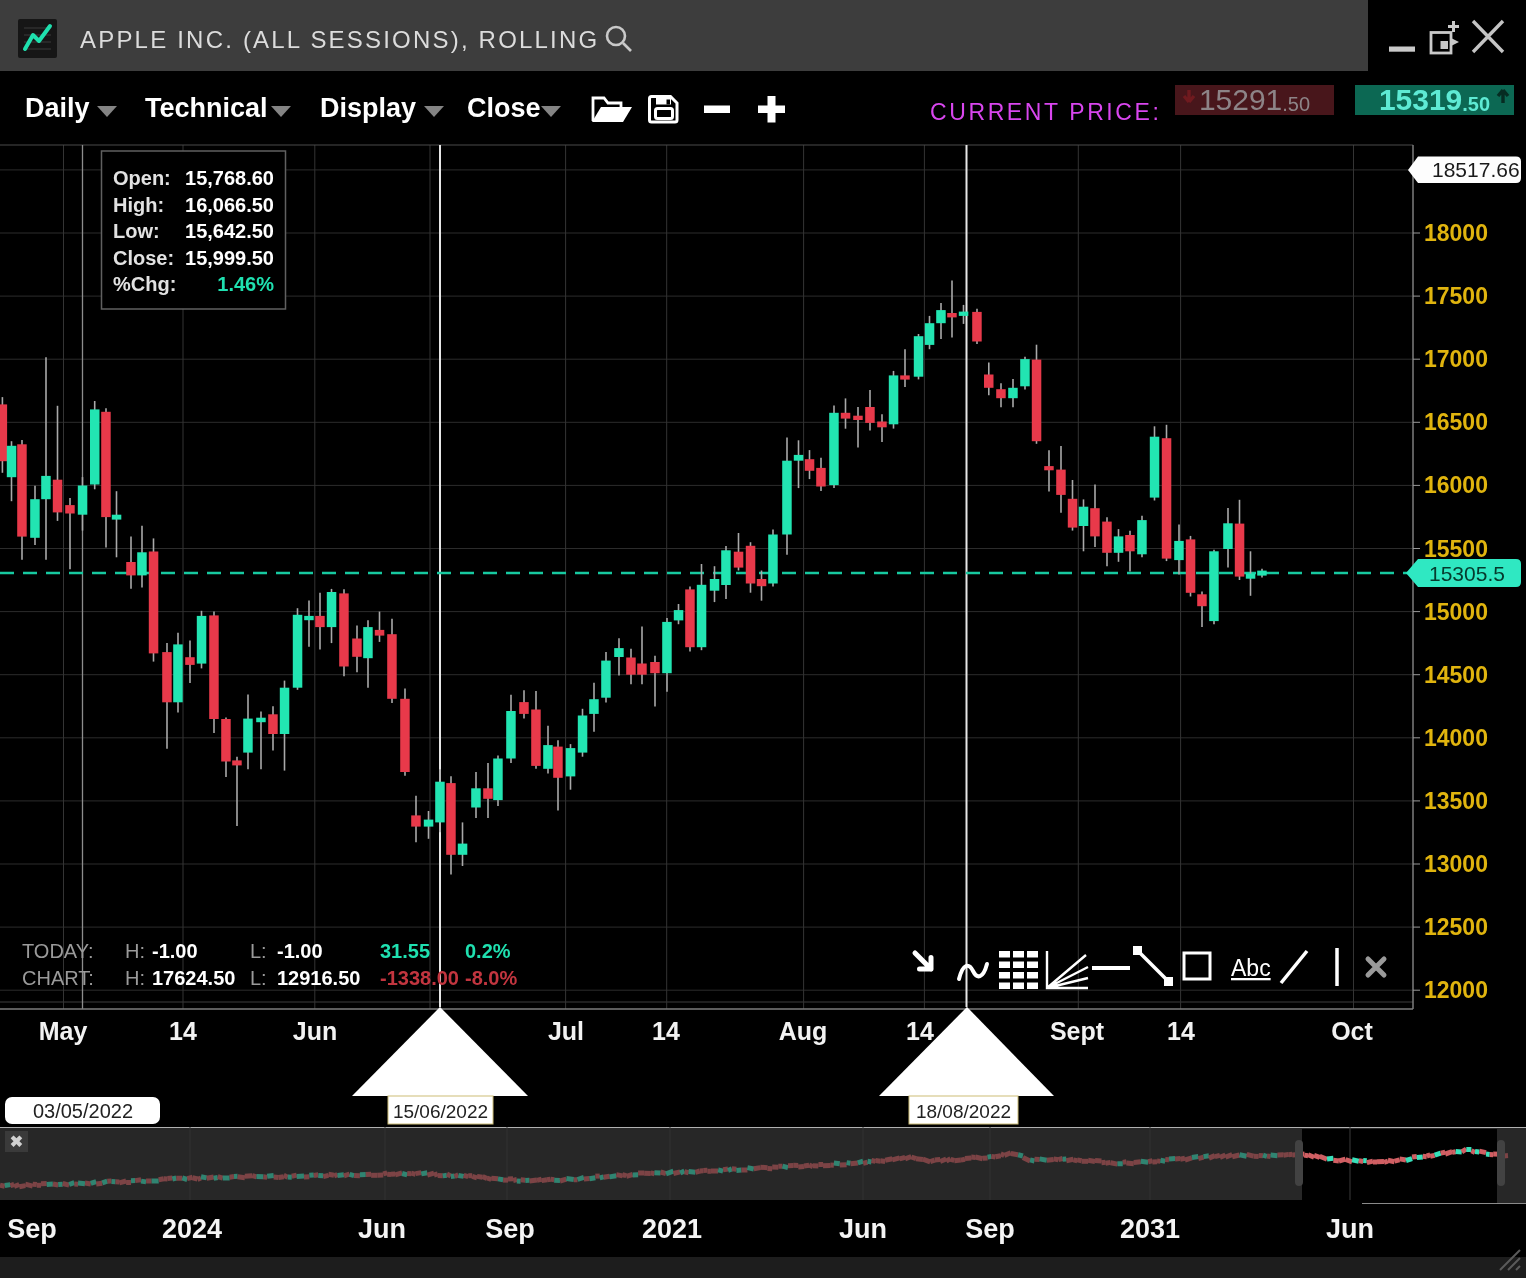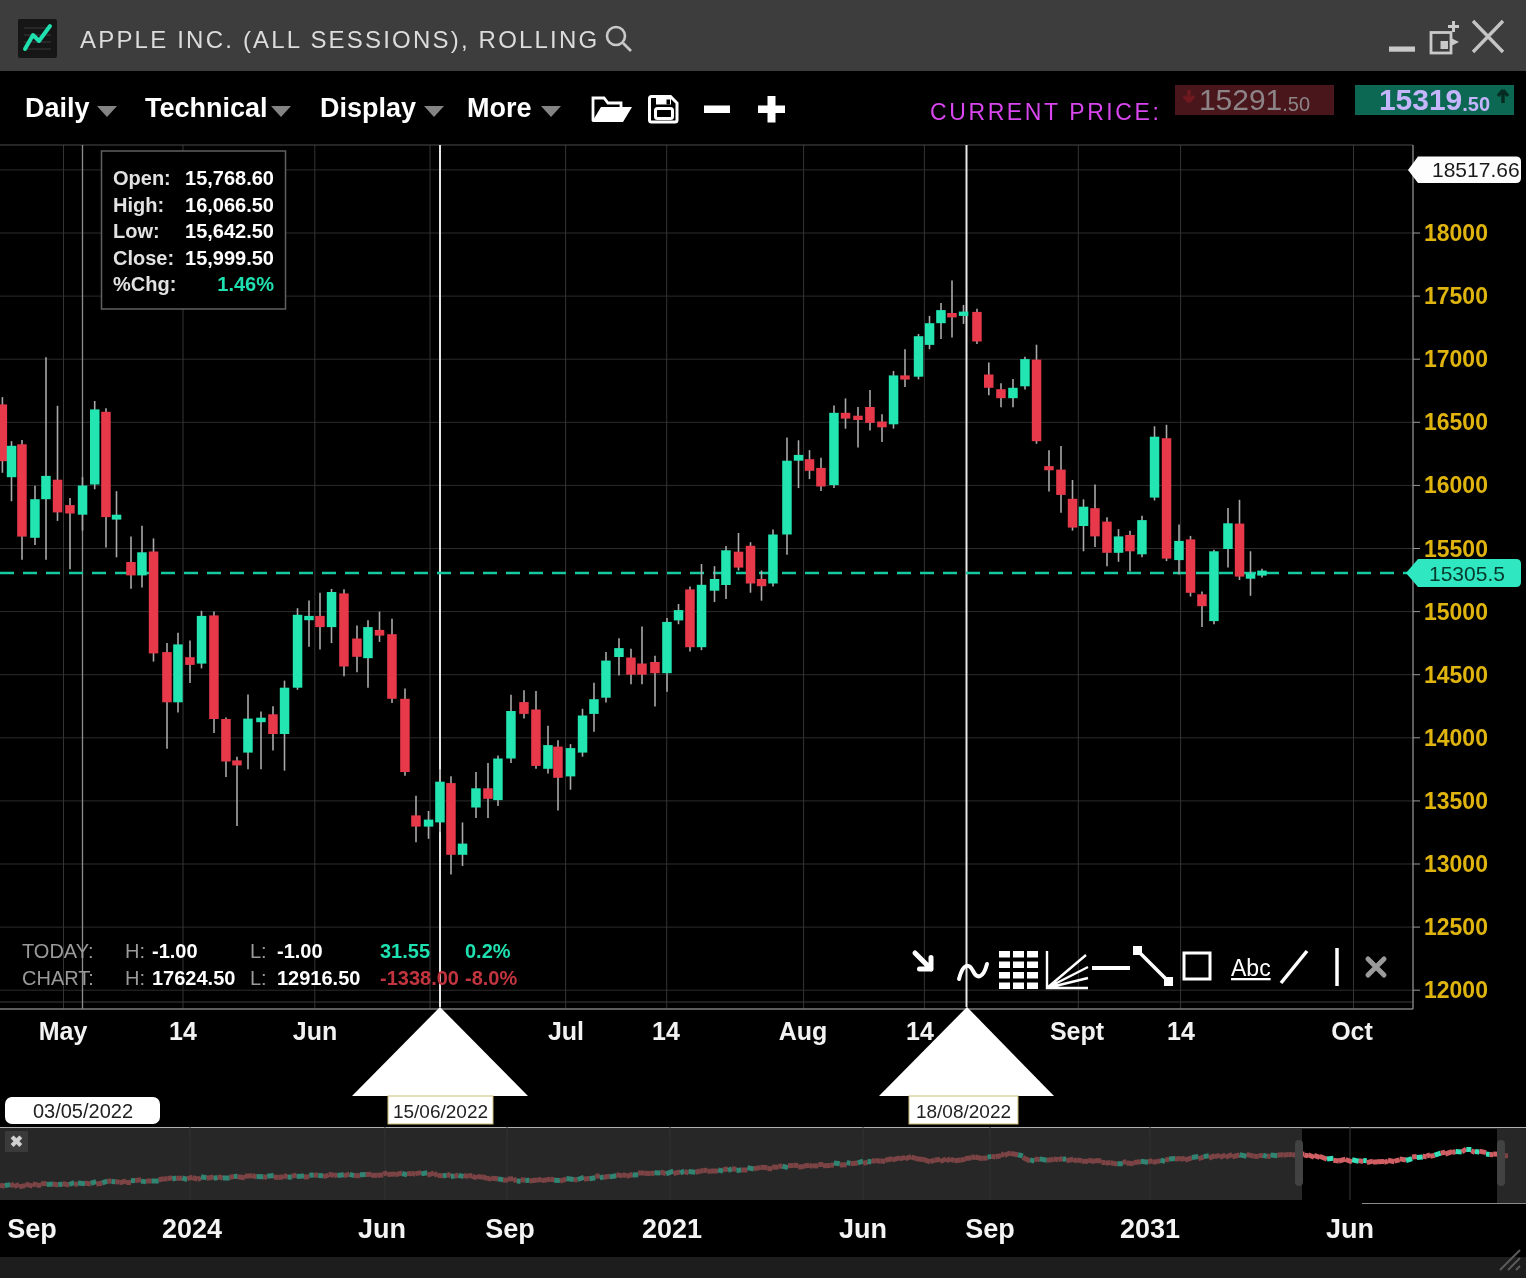--- a/index.html
+++ b/index.html
@@ -1,24 +1,24 @@
 <!DOCTYPE html>
 <html><head><meta charset="utf-8">
 <style>
 *{margin:0;padding:0;box-sizing:border-box}
 body{width:1526px;height:1278px;background:#000;font-family:"Liberation Sans",sans-serif;overflow:hidden;position:relative}
-.titlebar{position:absolute;left:0;top:0;width:1526px;height:71px;background:#3d3d3d}
+.titlebar{position:absolute;left:0;top:0;width:1368px;height:71px;background:#3d3d3d}
 .appicon{position:absolute;left:18px;top:19px;width:39px;height:39px;background:#161616;border-radius:2px}
 .title{position:absolute;left:80px;top:26px;font-size:24px;letter-spacing:2.2px;color:#dcdcdc}
 .menubar{position:absolute;left:0;top:71px;width:1526px;height:72px;background:#000}
 .mi{position:absolute;top:22px;font-size:27px;font-weight:bold;color:#fff}
 .cp{position:absolute;left:930px;top:28px;font-size:23px;letter-spacing:2.6px;color:#d946ef}
 .pricebox{position:absolute;top:14px;height:30px;font-size:30px;display:flex;align-items:center;justify-content:center}
 .pb-red{left:1175px;width:159px;background:#48161b;color:#8d8487}
-.pb-green{left:1355px;width:159px;background:#0c6853;color:#c4b5fd;font-weight:bold}
+.pb-green{left:1355px;width:159px;background:#0c6853;color:#5eead4;font-weight:bold}
 .chart{position:absolute;left:0;top:143px;width:1526px;height:989px;background:#000}
 .mini{position:absolute;left:0;top:1127px;width:1526px;height:77px;background:#272727;border-top:1.5px solid #b0b0b0;border-bottom:1.5px solid #8a8a8a}
 .minisel{position:absolute;left:1302px;top:1129px;width:195px;height:74px;background:#000}
 .handle{position:absolute;top:1140px;width:8px;height:46px;background:#424242;border-radius:4px}
 .miniclose{position:absolute;left:5px;top:1131px;width:23px;height:21px;background:#3a3a3a;color:#d0d0d0;font-size:16px;font-weight:bold;text-align:center;line-height:21px}
 .xband{position:absolute;left:0;top:1200px;width:1362px;height:57px;background:#000}
 .xl{position:absolute;top:14px;font-size:27px;font-weight:bold;color:#f4f4f4;transform:translateX(-50%)}
 .bstrip{position:absolute;left:0;top:1257px;width:1526px;height:21px;background:#1d1d1d}
 </style></head>
 <body>
@@ -42,21 +42,21 @@
 <polygon points="64,27.5 73,32 64,36.5" fill="#c9c9c9"></polygon>
 <rect x="66" y="11" width="3" height="11" fill="#c9c9c9"></rect>
       <rect x="62" y="15" width="11" height="3" fill="#c9c9c9"></rect>
 <path d="M87,11 L117,42 M117,11 L87,42" stroke="#c4c4c4" stroke-width="3.4"></path>
 </svg>
 </div>
 <div class="menubar">
 <span class="mi" style="left:25px">Daily</span>
 <span class="mi" style="left:145px">Technical</span>
 <span class="mi" style="left:320px">Display</span>
-<span class="mi" style="left:467px">More</span>
+<span class="mi" style="left:467px">Close</span>
 <svg style="position:absolute;left:0;top:0" width="928" height="72">
 <polygon points="97,35 117,35 107,46" fill="#848484"></polygon>
 <polygon points="271,35 291,35 281,46" fill="#848484"></polygon>
 <polygon points="424,35 444,35 434,46" fill="#848484"></polygon>
 <polygon points="541,35 561,35 551,46" fill="#848484"></polygon>
 <path d="M593,50 L593,27 L604,27 L608,32 L621,32 L621,37" fill="none" stroke="#fff" stroke-width="2.8"></path>
 <path d="M592,51 L601,36 L632,36 L623,51 Z" fill="#fff"></path>
 <path d="M651.5,25.5 h19 l6.5,6.5 v17 q0,2 -2,2 h-23.5 q-2,0 -2,-2 v-21.5 q0,-2 2,-2 Z" fill="none" stroke="#fff" stroke-width="3"></path>
 <path d="M656,24.5 h15 v9 h-15 Z" fill="#fff"></path>
       <rect x="666.5" y="28.5" width="3.5" height="5" fill="#000"></rect>

